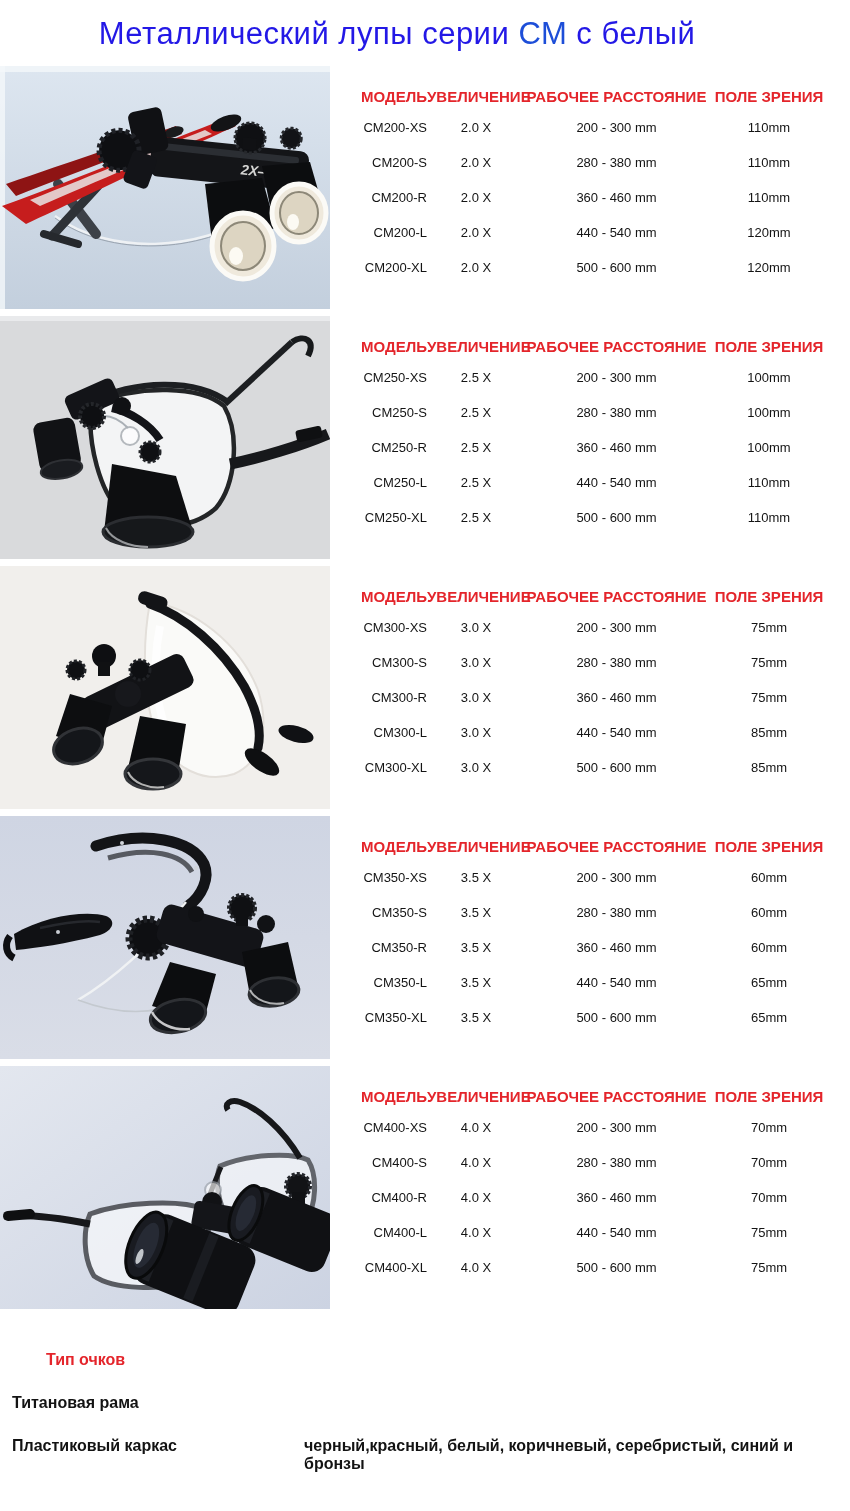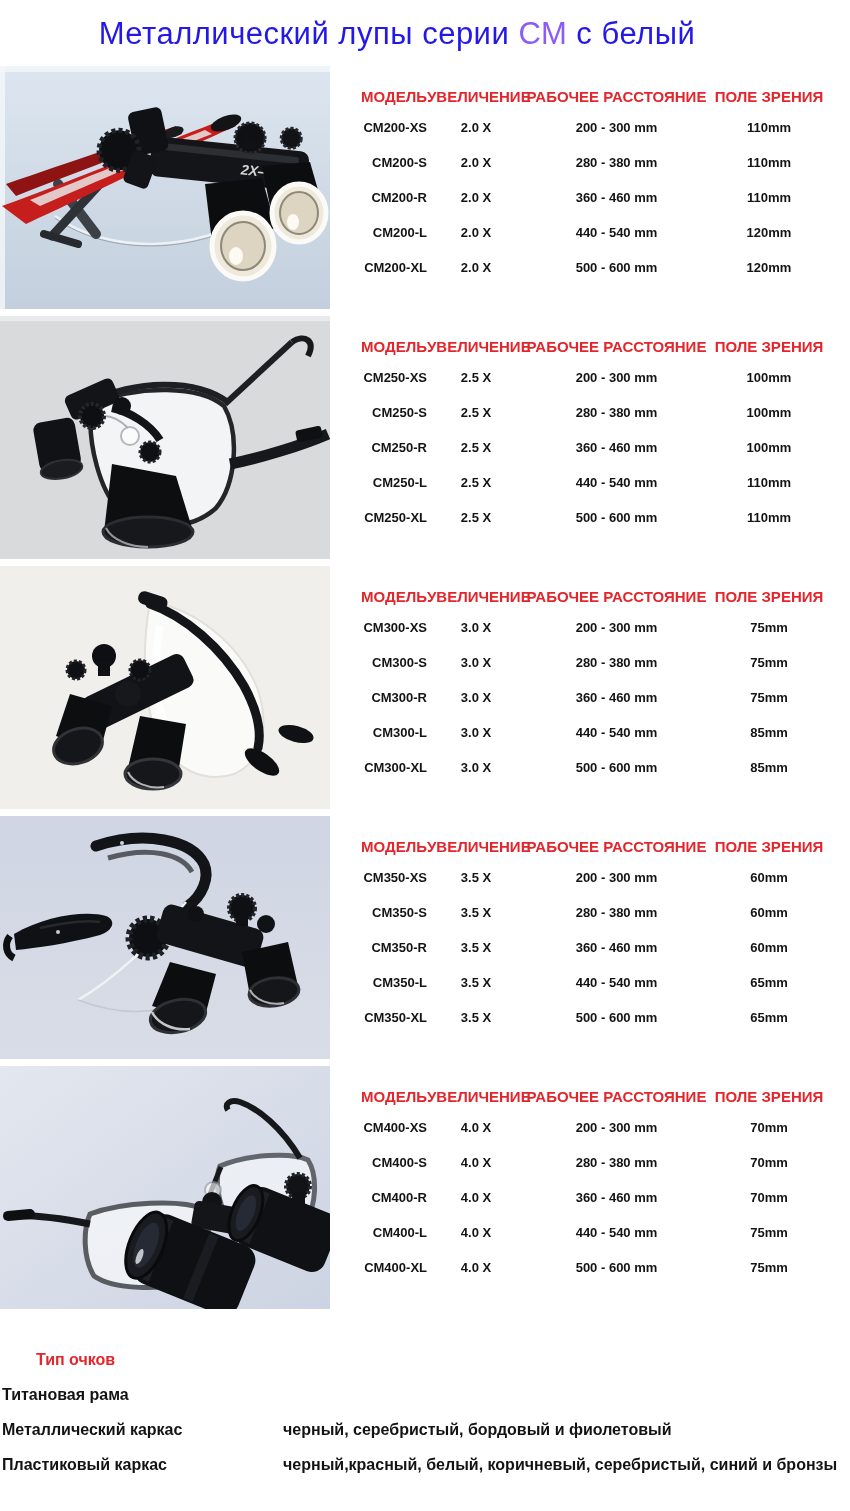--- a/index.html
+++ b/index.html
@@ -14,40 +14,40 @@
 
   h1.title{
     margin:16px 56px 14px 0;
     text-align:center;
     font-size:31px;
     font-weight:500;
     color:var(--title-blue);
     letter-spacing:.5px;
     white-space:nowrap;
   }
-  h1.title .series{color:#8b5cf6;}
+  h1.title .series{color:#1d4ed8;}
 
   .section{display:flex;margin:0 0 7px 0;height:243px;}
   .photo{flex:0 0 330px;width:330px;height:243px;overflow:hidden;box-shadow:inset 0 0 0 1px rgba(0,0,0,.04);}
   .photo svg{display:block;width:330px;height:243px;}
 
   .spec{margin-left:13px;padding-top:21px;width:500px;}
   .thead,.trow{display:grid;grid-template-columns:84px 98px 183px 122px;}
   .thead{color:var(--header-red);font-weight:bold;font-size:15px;height:18px;align-items:center;}
-  .trow{font-size:13px;font-weight:bold;color:var(--body-text);height:35px;align-items:center;}
+  .trow{font-size:13px;font-weight:normal;color:var(--body-text);height:35px;align-items:center;}
   .trow.first{margin-top:5px;}
   .c1{text-align:right;}
   .c2,.c3,.c4{text-align:center;}
 
-  .frames{margin-top:42px;padding-left:2px;font-size:16px;font-weight:bold;color:#131313;padding-bottom:26px;}
+  .frames{margin-top:42px;padding-left:12px;font-size:16px;font-weight:bold;color:#131313;padding-bottom:26px;}
   .fhead,.frow{display:grid;grid-template-columns:281px 1fr;}
   .fhead{color:var(--header-red);}
   .fhead .fh1{padding-left:34px;}
   .fhead .fh2{padding-left:137px;}
-  .frow{margin-top:17px;}
+  .frow{margin-top:25px;gap:11px;}
 </style>
 </head>
 <body>
 
 <div class="page">
 
   <h1 class="title"><span>Металлический лупы серии </span><span class="series">СМ</span><span> с белый</span></h1>
 
   <div class="section">
     <div class="photo">
@@ -420,22 +420,18 @@
   </div>
 
   <div class="frames">
     <div class="fhead">
       <span class="fh1">Тип очков</span>
     </div>
     <div class="frow">
       <span>Титановая рама</span>
     </div>
     <div class="frow">
-      <span>Металлический каркас</span>
-      <span>черный, серебристый, бордовый и фиолетовый</span>
-    </div>
-    <div class="frow">
       <span>Пластиковый каркас</span>
       <span>черный,красный, белый, коричневый, серебристый, синий и бронзы</span>
     </div>
   </div>
 
 </div>
 
 </body></html>

